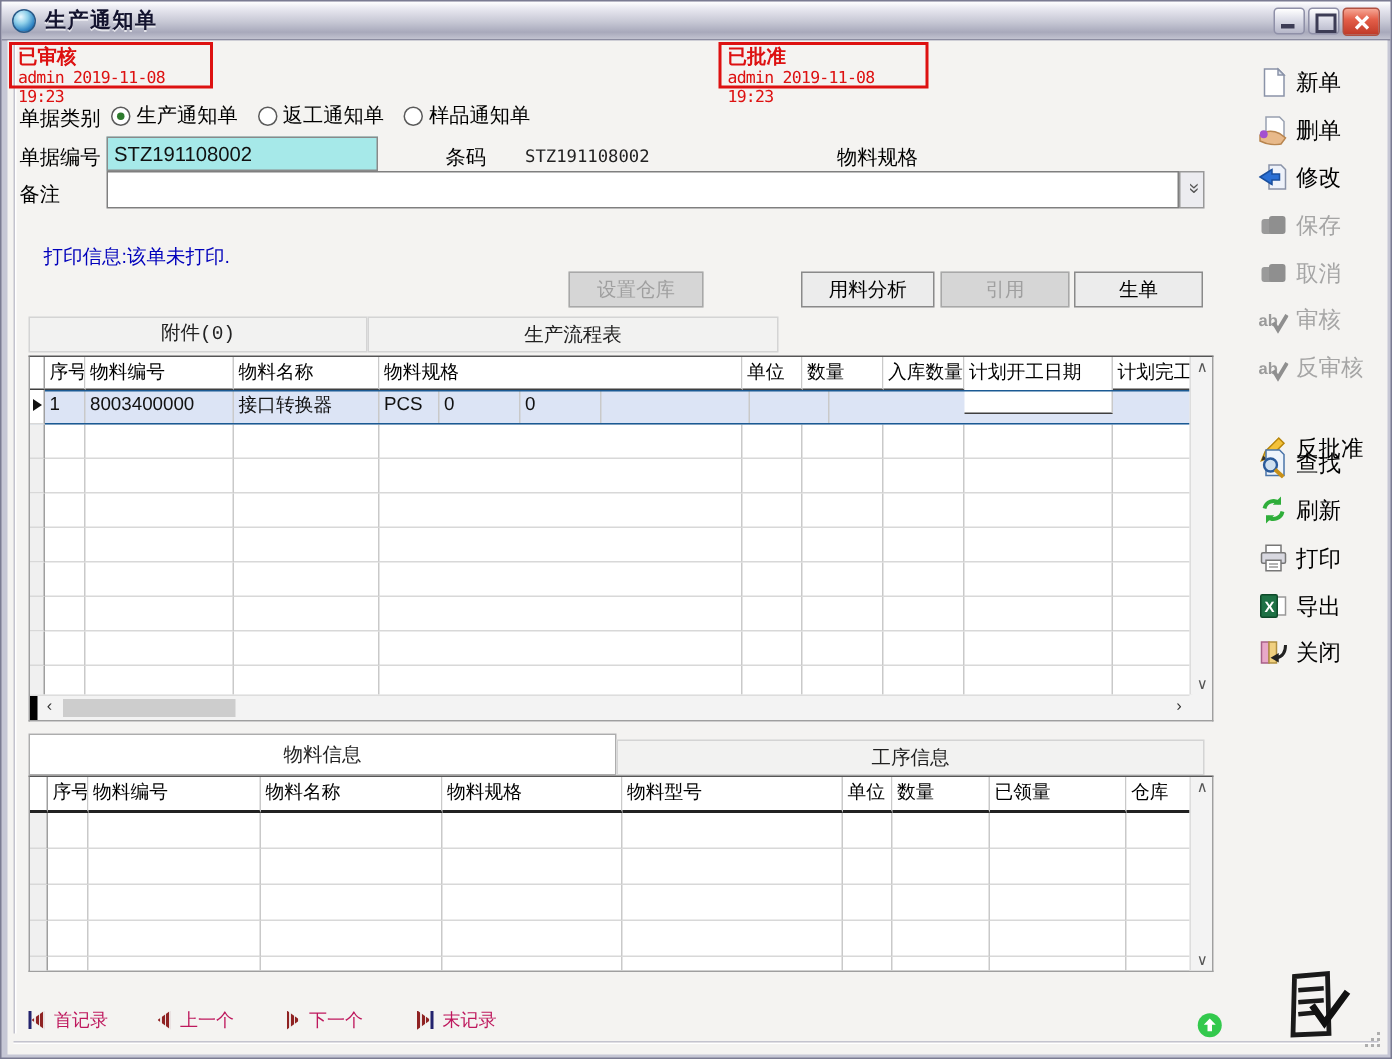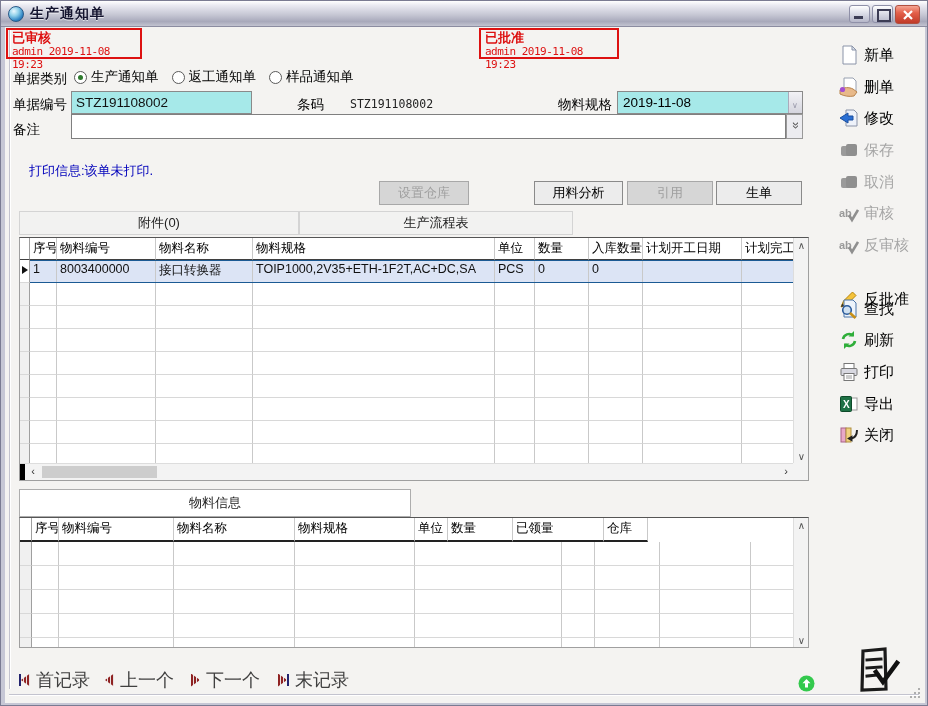--- a/index.html
+++ b/index.html
@@ -100,21 +100,21 @@
   .sb-ico svg{width:20px;height:20px;}
   .sb-lbl{font-size:15px;color:#000;white-space:nowrap;}
   .sb-item.dis .sb-lbl{color:#a5a5a5;}
   
   .nav-item{position:absolute;top:668px;height:22px;display:flex;align-items:center;}
   .nav-ico{display:flex;align-items:center;margin-right:6px;}
   .nav-bar{width:2px;height:12px;background:#23236e;}
   .nav-tri{width:9px;height:13px;background:repeating-linear-gradient(90deg,#8f2222 0 2px,#e9e2e2 2px 3px);}
   .nav-tri.l{clip-path:polygon(100% 0,100% 100%,0 50%);}
   .nav-tri.r{clip-path:polygon(0 0,0 100%,100% 50%);}
-  .nav-lbl{font-size:18px;color:#404040;}
+  .nav-lbl{font-size:12px;color:#be185d;}
   
   .green-badge{position:absolute;left:797px;top:674px;width:17px;height:17px;}
   .notepad{position:absolute;left:848px;top:643px;width:52px;height:52px;}
   .grip{position:absolute;right:7px;bottom:7px;width:10px;height:10px;}
   .grip i{position:absolute;width:2px;height:2px;background:#aeaeae;}
   .grip i:nth-child(1){right:0;bottom:0;} .grip i:nth-child(2){right:4px;bottom:0;}
   .grip i:nth-child(3){right:0;bottom:4px;} .grip i:nth-child(4){right:8px;bottom:0;}
   .grip i:nth-child(5){right:0;bottom:8px;} .grip i:nth-child(6){right:4px;bottom:4px;}
 </style>
 </head>
@@ -161,64 +161,59 @@
         <span class="radio"></span>
         <span class="radio-lbl">样品通知单</span>
       </span>
     </div>
 
   <span class="lbl" style="left:12px;top:95px;">单据编号</span>
   <input class="cyan-input" style="left: 70px; top: 90px; width: 181px;" value="STZ191108002">
   <span class="lbl" style="left:296px;top:95px;">条码</span>
   <span class="plain-val" style="left:349px;top:96px;">STZ191108002</span>
   <span class="lbl" style="left:557px;top:95px;">物料规格</span>
-  <div class="combo">
-    <span>2019-11-08</span>
-    <span class="combo-btn"></span>
-  </div>
 
   <span class="lbl" style="left:12px;top:120px;text-align:right;">备注</span>
   <input class="text-input" style="left: 70px; top: 113px; width: 715px;" value="">
   <span class="chev2"></span>
 
   <div class="print-info">打印信息:该单未打印.</div>
 
   <div id="action-buttons">
       <div class="abtn dis" style="left: 378px; width: 90px;">设置仓库</div>
       <div class="abtn" style="left: 533px; width: 89px;">用料分析</div>
       <div class="abtn dis" style="left: 626px; width: 86px;">引用</div>
       <div class="abtn" style="left: 715px; width: 86px;">生单</div>
     </div>
 
   <div class="tabbar" id="tabbar1">
-      <div class="tab" style="width: 280px;">附件(0)</div>
+      <div class="tab" style="width: 226px; font-family: Liberation Mono, monospace;">附件(0)</div>
       <div class="tab" style="width: 274px;">生产流程表</div>
     </div>
   <div class="grid" id="grid1">
     <div class="g-rows" id="grid1-rows">
         <div class="g-row g-head" style="height: 22px;">
           <div class="g-cell g-ind" style="width: 10px; height: 22px;"></div>
           <div class="g-cell" style="width: 27px; height: 22px;">序号</div>
           <div class="g-cell" style="width: 99px; height: 22px;">物料编号</div>
           <div class="g-cell" style="width: 97px; height: 22px;">物料名称</div>
           <div class="g-cell" style="width: 242px; height: 22px;">物料规格</div>
           <div class="g-cell" style="width: 40px; height: 22px;">单位</div>
           <div class="g-cell" style="width: 54px; height: 22px;">数量</div>
           <div class="g-cell" style="width: 54px; height: 22px;">入库数量</div>
-          <div class="g-cell" style="width: 99px; height: 22px;">计划开工日期</div>
+          <div class="g-cell" style="width: 99px; height: 38px;">计划开工日期</div>
           <div class="g-cell" style="width: 53px; height: 22px;">计划完工日期</div>
         </div>
         <div class="g-row g-data sel" style="height: 23px;">
           <div class="g-cell g-ind" style="width: 10px; height: 23px;">
             <span class="tri"></span>
           </div>
           <div class="g-cell" style="width: 27px; height: 23px;">1</div>
           <div class="g-cell" style="width: 99px; height: 23px;">8003400000</div>
           <div class="g-cell" style="width: 97px; height: 23px;">接口转换器</div>
-          <div class="g-cell" style="width: 242px; height: 23px;">TOIP1000,2V35+ETH-1F2T,AC+DC,SA</div>
           <div class="g-cell" style="width: 40px; height: 23px;">PCS</div>
           <div class="g-cell" style="width: 54px; height: 23px;">0</div>
           <div class="g-cell" style="width: 54px; height: 23px;">0</div>
           <div class="g-cell" style="width: 99px; height: 23px;"></div>
           <div class="g-cell" style="width: 53px; height: 23px;"></div>
         </div>
         <div class="g-row g-empty" style="height: 23px;">
           <div class="g-cell g-ind" style="width: 10px; height: 23px;"></div>
           <div class="g-cell" style="width: 27px; height: 23px;"></div>
           <div class="g-cell" style="width: 99px; height: 23px;"></div>
@@ -323,29 +318,31 @@
       <div class="hmark"></div>
       <div class="harrow-l"></div>
       <div class="hthumb"></div>
       <div class="harrow-r"></div>
     </div>
     <div class="sb-corner"></div>
   </div>
 
   <div class="tabbar" id="tabbar2">
       <div class="tab active" style="width: 392px;">物料信息</div>
+      <div class="tab" style="width: 392px;">工序信息</div>
     </div>
   <div class="grid" id="grid2">
     <div class="g-rows" id="grid2-rows">
         <div class="g-row g-head" style="height: 24px;">
           <div class="g-cell g-ind" style="width: 12px; height: 24px;"></div>
           <div class="g-cell" style="width: 27px; height: 24px;">序号</div>
           <div class="g-cell" style="width: 115px; height: 24px;">物料编号</div>
           <div class="g-cell" style="width: 121px; height: 24px;">物料名称</div>
           <div class="g-cell" style="width: 120px; height: 24px;">物料规格</div>
+          <div class="g-cell" style="width: 147px; height: 24px;">物料型号</div>
           <div class="g-cell" style="width: 33px; height: 24px;">单位</div>
           <div class="g-cell" style="width: 65px; height: 24px;">数量</div>
           <div class="g-cell" style="width: 91px; height: 24px;">已领量</div>
           <div class="g-cell" style="width: 44px; height: 24px;">仓库</div>
         </div>
         <div class="g-row g-empty" style="height: 24px;">
           <div class="g-cell g-ind" style="width: 12px; height: 24px;"></div>
           <div class="g-cell" style="width: 27px; height: 24px;"></div>
           <div class="g-cell" style="width: 115px; height: 24px;"></div>
           <div class="g-cell" style="width: 121px; height: 24px;"></div>

